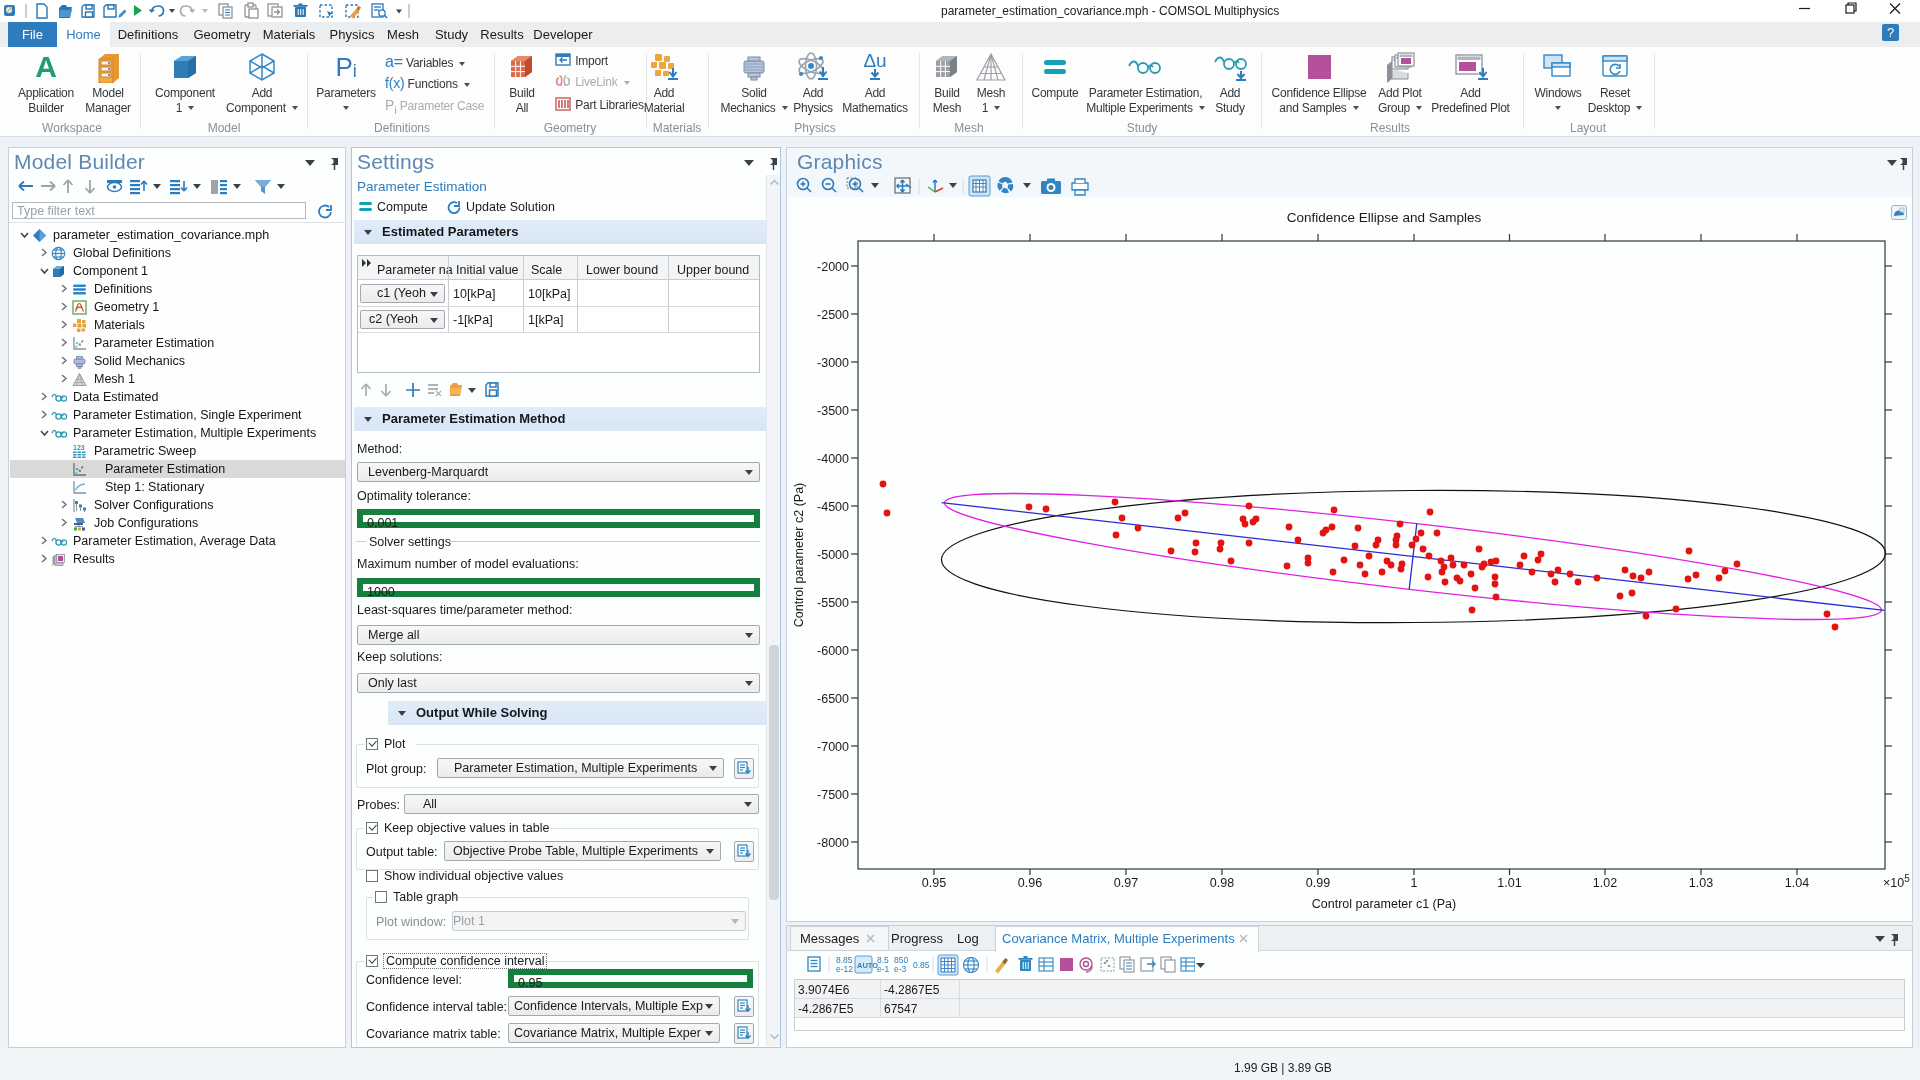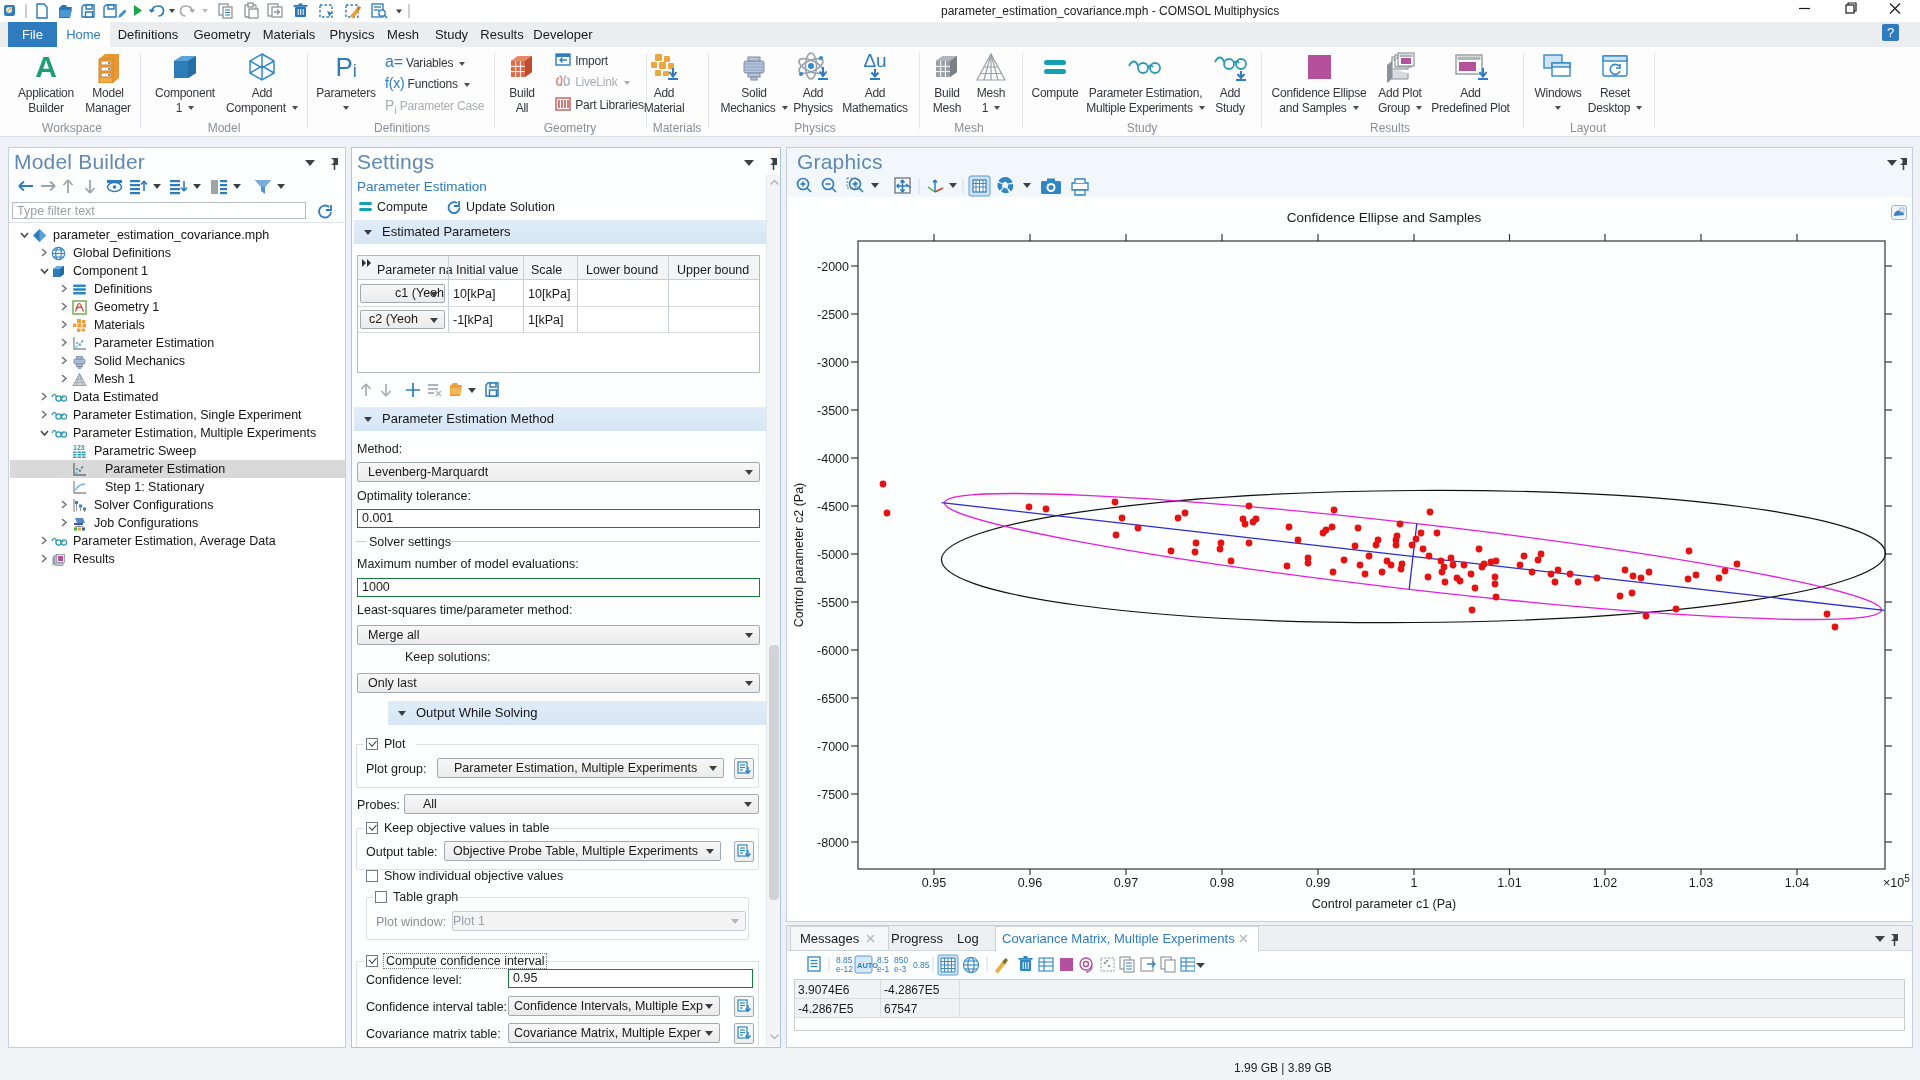--- a/index.html
+++ b/index.html
@@ -21,26 +21,26 @@
 .rbtn { position:absolute; top:4px; text-align:center; font-size:12px; color:#33373b; line-height:14.5px; letter-spacing:-0.25px; }
 .rbtn .ric { display:block; margin:0 auto 3px auto; }
 .rsmall { position:absolute; font-size:12px; color:#33373b; letter-spacing:-0.2px; }
 .gray { color:#a9adb2; }
 .dd { display:inline-block; width:0; height:0; border-left:3.5px solid transparent; border-right:3.5px solid transparent; border-top:4px solid #4a4e53; vertical-align:middle; margin-left:3px; }
 
 #main { position:absolute; left:0; top:137px; width:1920px; height:911px; background:#eef1f5; }
 .panel { position:absolute; background:#fdfefe; border:1px solid #c6d0dc; }
 .ptitle { font-size:21px; font-weight:400; color:#6188b0; letter-spacing:0.2px; }
 
-.secbar { position:absolute; left:2px; width:412px; height:24px; background:linear-gradient(#e0ecf8,#d7e6f5); line-height:24px; font-size:13px; color:#15171a; }
+.secbar { position:absolute; left:2px; width:412px; height:24px; background:linear-gradient(#e0ecf8,#d7e6f5); line-height:24px; font-size:13px; color:#15171a;font-weight:bold; }
 .secbar .tri { display:inline-block; width:0; height:0; border-left:4.5px solid transparent; border-right:4.5px solid transparent; border-top:5.5px solid #3b3f44; margin:0 10px 1px 10px; }
 label.flabel { position:absolute; font-size:12.5px; color:#1a1a1a; }
 .combo { position:absolute; height:20px; background:linear-gradient(#f7f7f7,#ebebeb); border:1px solid #a2a9b0; border-radius:2px; font-size:12.5px; color:#1a1a1a; line-height:18px; padding-left:10px; }
 .combo .arr { position:absolute; right:6px; top:7px; width:0; height:0; border-left:4px solid transparent; border-right:4px solid transparent; border-top:5px solid #3b3f44; }
-.tinput { position:absolute; height:19px; background:#ffffff; border:1px solid #15803d; font-size:12.5px; color:#1a1a1a; line-height:17px; padding-left:4px; }
+.tinput { position:absolute; height:19px; background:#ffffff; border:6px solid #15803d; font-size:12.5px; color:#1a1a1a; line-height:17px; padding-left:4px; }
 .cbox { position:absolute; width:12px; height:12px; background:#fff; border:1px solid #707880; }
 .cbox.ck:before { content:""; position:absolute; left:2px; top:1px; width:6px; height:3.5px; border-left:1.8px solid #3a4048; border-bottom:1.8px solid #3a4048; transform:rotate(-48deg); }
 .gframe { position:absolute; border:1px solid #dde1e5; border-radius:2px; }
 .syncbtn { position:absolute; width:20px; height:21px; background:linear-gradient(#f8f8f8,#ededed); border:1px solid #a2a9b0; border-radius:2px; }
 
 .trow { position:absolute; left:1px; height:18px; line-height:18px; font-size:12.5px; color:#141414; white-space:nowrap; }
 .texp { position:absolute; top:4px; width:9px; height:9px; }
 
 .btab { position:absolute; top:0; height:26px; line-height:26px; font-size:13px; color:#1a1a1a; }
 
@@ -688,21 +688,21 @@
         <div class="abs" style="left:98px;top:7px;font-size:12.5px;">Initial value</div>
         <div class="abs" style="left:173px;top:7px;font-size:12.5px;">Scale</div>
         <div class="abs" style="left:228px;top:7px;font-size:12.5px;">Lower bound</div>
         <div class="abs" style="left:319px;top:7px;font-size:12.5px;">Upper bound</div>
         <div class="vline" style="left:90px;top:0;height:76px;background:#c9ced3;"></div>
         <div class="vline" style="left:165px;top:0;height:76px;background:#c9ced3;"></div>
         <div class="vline" style="left:219px;top:0;height:76px;background:#c9ced3;"></div>
         <div class="vline" style="left:310px;top:0;height:76px;background:#c9ced3;"></div>
         <div class="abs" style="left:0;top:50px;width:401px;height:1px;background:#d6dade;"></div>
         <div class="abs" style="left:0;top:76px;width:401px;height:1px;background:#d6dade;"></div>
-        <div class="combo" style="left:2px;top:28px;width:85px;height:19px;line-height:17px;padding-left:8px;text-align:right;">c1 (Yeoh<span class="arr" style="top:7px;"></span></div>
+        <div class="combo" style="left:2px;top:28px;width:85px;height:19px;line-height:17px;padding-left:16px;">c1 (Yeoh<span class="arr" style="top:7px;"></span></div>
         <div class="combo" style="left:2px;top:54px;width:85px;height:19px;line-height:17px;padding-left:8px;">c2 (Yeoh<span class="arr" style="top:7px;"></span></div>
         <div class="abs" style="left:95px;top:31px;">10[kPa]</div>
         <div class="abs" style="left:170px;top:31px;">10[kPa]</div>
         <div class="abs" style="left:95px;top:57px;">-1[kPa]</div>
         <div class="abs" style="left:170px;top:57px;">1[kPa]</div>
       </div>
       <svg class="abs" style="left:8px;top:230px" width="150" height="22" viewBox="0 0 150 22">
         <path d="M6 18 v-12 m0 0 l-4.5 5 m4.5 -5 l4.5 5" stroke="#a8aeb4" stroke-width="1.7" fill="none"></path>
         <path d="M26 6 v12 m0 0 l-4.5 -5 m4.5 5 l4.5 -5" stroke="#a8aeb4" stroke-width="1.7" fill="none"></path>
         <path d="M46 12 h14 m-7 -7 v14" stroke="#2e7cbe" stroke-width="1.7" fill="none"></path>
@@ -726,21 +726,21 @@
       <div class="combo" style="left:5px;top:314px;width:403px;">Levenberg-Marquardt<span class="arr"></span></div>
       <label class="flabel" style="left:5px;top:341px;">Optimality tolerance:</label>
       <div class="tinput" style="left:5px;top:361px;width:403px;">0.001</div>
       <div class="abs" style="left:4px;top:393px;width:10px;height:1px;background:#c8cdd2;"></div>
       <label class="flabel" style="left:17px;top:387px;">Solver settings</label>
       <div class="abs" style="left:97px;top:393px;width:311px;height:1px;background:#c8cdd2;"></div>
       <label class="flabel" style="left:5px;top:409px;">Maximum number of model evaluations:</label>
       <div class="tinput" style="left:5px;top:430px;width:403px;">1000</div>
       <label class="flabel" style="left:5px;top:455px;">Least-squares time/parameter method:</label>
       <div class="combo" style="left:5px;top:477px;width:403px;">Merge all<span class="arr"></span></div>
-      <label class="flabel" style="left:5px;top:502px;margin-left:48px;">Keep solutions:</label>
+      <label class="flabel" style="left:5px;top:502px;">Keep solutions:</label>
       <div class="combo" style="left:5px;top:525px;width:403px;">Only last<span class="arr"></span></div>
       <div class="secbar" style="top:553px;margin-left:34px;"><span class="tri"></span>Output While Solving</div>
       <div class="gframe" style="left:4px;top:596px;width:403px;height:44px;"></div>
       <div class="abs" style="left:12px;top:590px;width:52px;height:14px;background:#fdfefe;"></div>
       <div class="cbox ck" style="left:14px;top:590px;"></div>
       <div class="abs" style="left:32px;top:589px;">Plot</div>
       <label class="flabel" style="left:14px;top:614px;">Plot group:</label>
       <div class="combo" style="left:85px;top:610px;width:287px;padding-left:16px;">Parameter Estimation, Multiple Experiments<span class="arr"></span></div>
       <div class="syncbtn" style="left:382px;top:610px;"><svg width="18" height="19">
             <g stroke="#2e86c3" stroke-width="1.2" fill="none">

